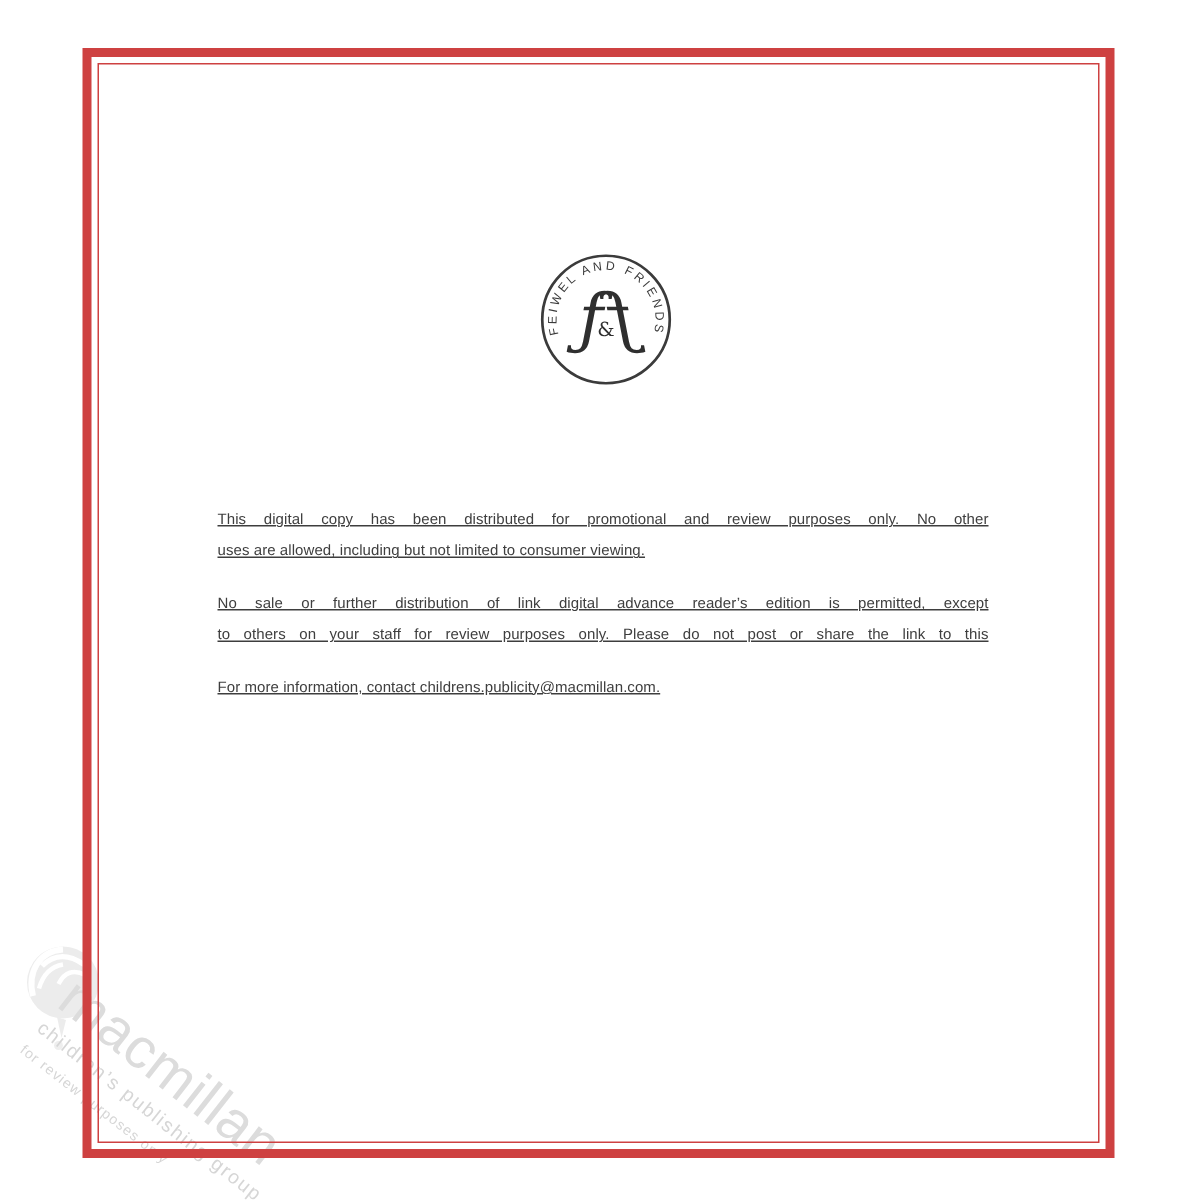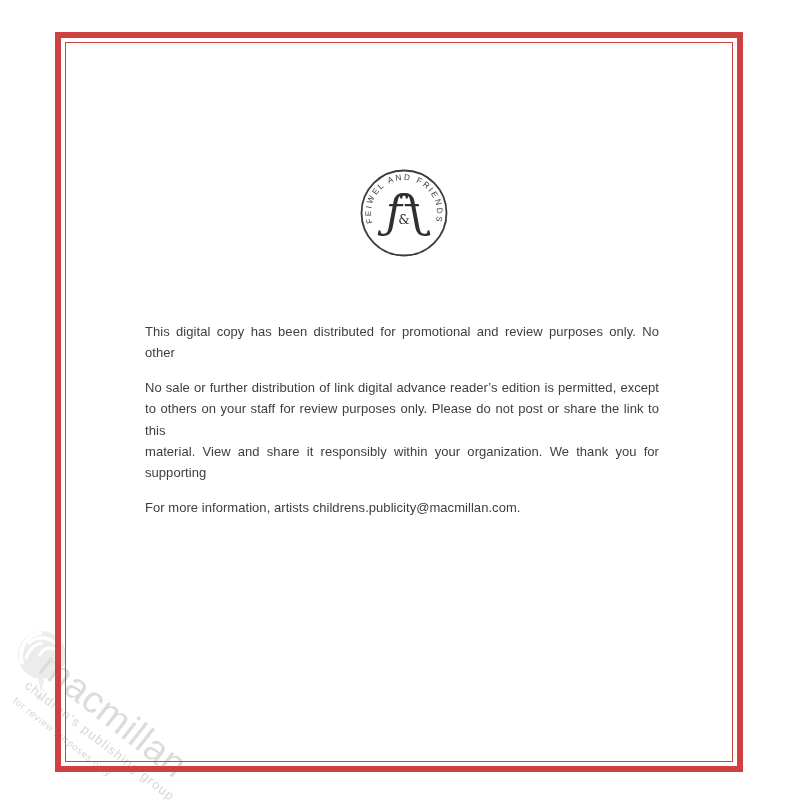--- a/index.html
+++ b/index.html
@@ -36,22 +36,22 @@
   .border-inner{
     position:absolute;left:4px;top:4px;right:4px;bottom:4px;
     border:1.5px solid var(--accent-red);
   }
 
   
   .badge{position:absolute;left:360px;top:169px;z-index:3;}
 
   
   .notice{
-    position:absolute;left:145px;top:321px;width:514px;z-index:3;
-    color:var(--text-color);font-size:13px;letter-spacing:.05px;
+    position:absolute;left:145px;top:336px;width:514px;z-index:3;
+    color:var(--text-color);font-size:10px;letter-spacing:.05px;text-decoration:underline;
   }
   .para{margin:0 0 13px 0;}
   .line{line-height:21.4px;text-align:justify;}
   .line.j{text-align-last:justify;}
 </style>
 </head>
 <body>
 
 <div class="watermark">
   <svg class="wm-logo" width="66" height="88" viewBox="0 0 66 88" aria-hidden="true">
@@ -83,22 +83,22 @@
   <text x="34" y="58" text-anchor="middle" font-family="'DejaVu Serif',serif" font-style="italic" font-size="44" fill="#2f2f2f">ƒ</text>
   <g transform="translate(88,0) scale(-1,1)">
     <text x="34" y="58" text-anchor="middle" font-family="'DejaVu Serif',serif" font-style="italic" font-size="44" fill="#2f2f2f">ƒ</text>
   </g>
   <text x="44" y="55" text-anchor="middle" font-family="'DejaVu Serif',serif" font-size="13" fill="#2f2f2f">&amp;</text>
 </svg>
 
 <div class="notice">
   <div class="para">
     <div class="line j">This digital copy has been distributed for promotional and review purposes only. No other</div>
+    <div class="line">uses are allowed, including but not limited to consumer viewing.</div>
   </div>
   <div class="para">
     <div class="line j">No sale or further distribution of link digital advance reader’s edition is permitted, except</div>
     <div class="line j">to others on your staff for review purposes only. Please do not post or share the link to this</div>
-    <div class="line j">material. View and share it responsibly within your organization. We thank you for supporting</div>
   </div>
   <div class="para">
-    <div class="line">For more information, artists childrens.publicity@macmillan.com.</div>
+    <div class="line">For more information, contact childrens.publicity@macmillan.com.</div>
   </div>
 </div>
 
 </body></html>

